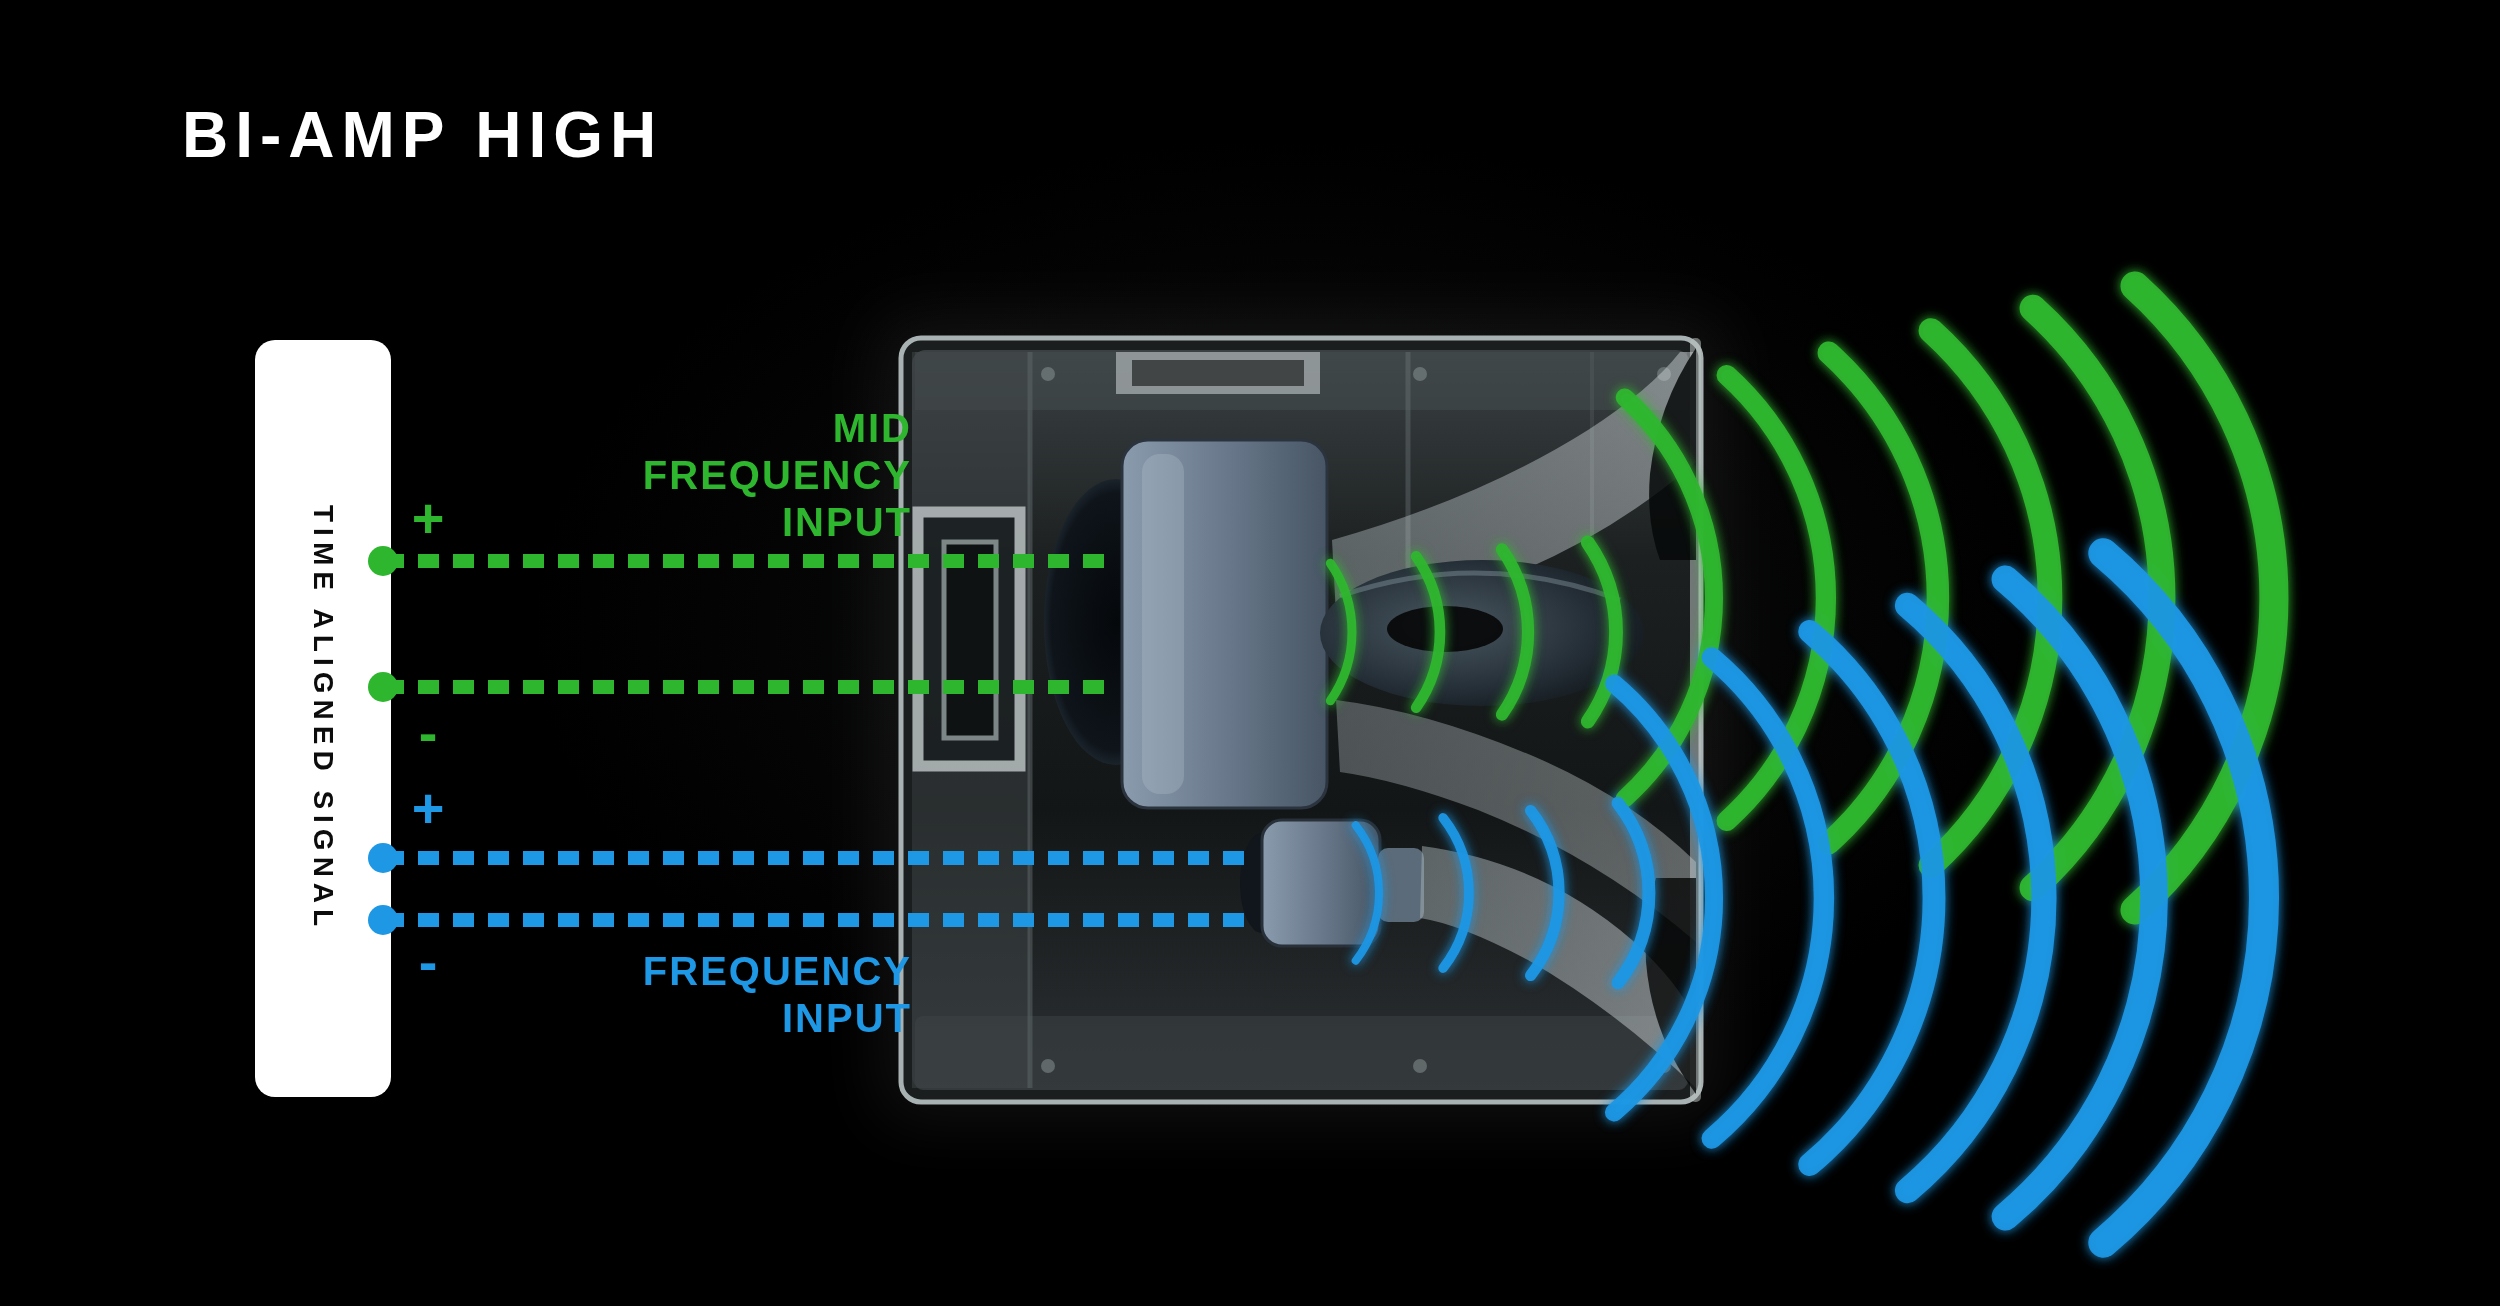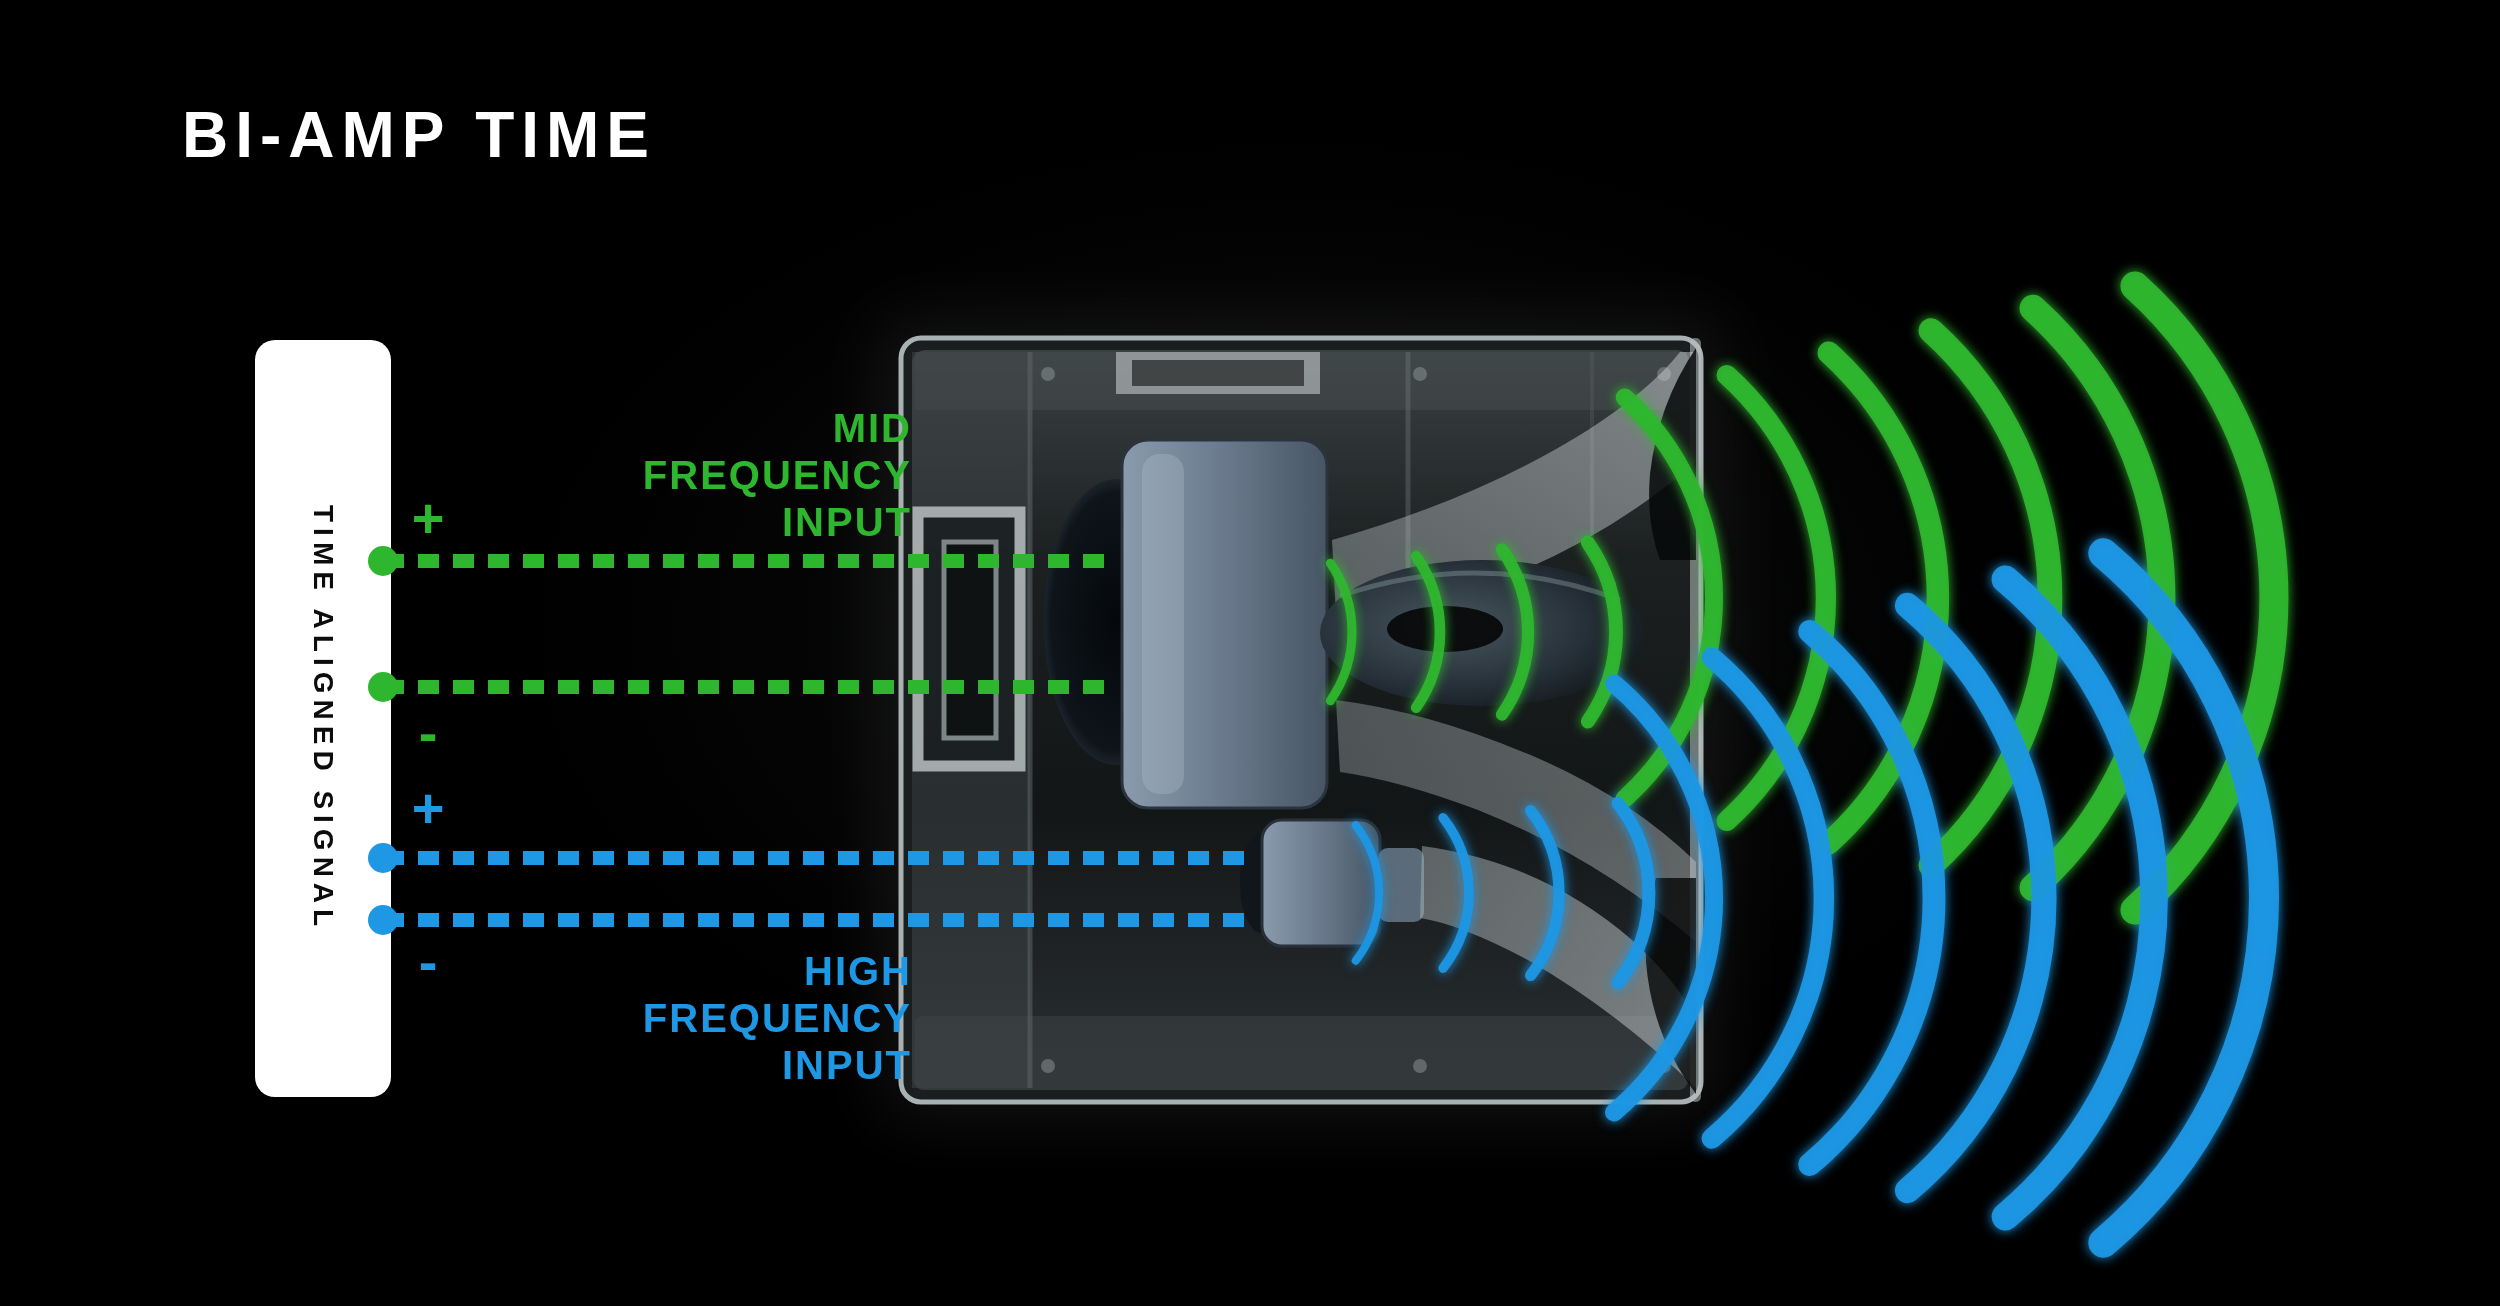--- a/index.html
+++ b/index.html
@@ -200,21 +200,21 @@
           <path d="M 1614.0 683.5 A 280 280 0 0 1 1614.0 1112.5" fill="none" stroke="#1e97e4" stroke-width="18" stroke-linecap="round" opacity="0.95"></path>
           <path d="M 1711.8 657.5 A 314 314 0 0 1 1711.8 1138.5" fill="none" stroke="#1e97e4" stroke-width="20.4" stroke-linecap="round" opacity="0.95"></path>
           <path d="M 1809.7 631.4 A 348 348 0 0 1 1809.7 1164.6" fill="none" stroke="#1e97e4" stroke-width="22.8" stroke-linecap="round" opacity="0.95"></path>
           <path d="M 1907.5 605.4 A 382 382 0 0 1 1907.5 1190.6" fill="none" stroke="#1e97e4" stroke-width="25.2" stroke-linecap="round" opacity="0.95"></path>
           <path d="M 2005.4 579.3 A 416 416 0 0 1 2005.4 1216.7" fill="none" stroke="#1e97e4" stroke-width="27.6" stroke-linecap="round" opacity="0.95"></path>
           <path d="M 2103.3 553.3 A 450 450 0 0 1 2103.3 1242.7" fill="none" stroke="#1e97e4" stroke-width="30" stroke-linecap="round" opacity="0.95"></path>
         </g>
       </g>
   </svg>
 
-  <h1 class="title">BI-AMP TIME</h1>
+  <h1 class="title">BI-AMP HIGH</h1>
 
   <div class="signal-box">
     <div class="signal-box-label">TIME ALIGNED SIGNAL</div>
   </div>
 
   <div class="io-label c-green" style="left:412px; top:405px; width:500px;">
     <div>MID</div>
     <div>FREQUENCY</div>
     <div>INPUT</div>
   </div>
@@ -229,18 +229,17 @@
 
   <span class="sign c-blue" style="left:428px; top:808px;">+</span>
   <span class="dot c-blue" style="left:368px; top:843px;"></span>
   <div class="dash-line c-blue" style="left:383px; top:851px; width:873px;"></div>
 
   <span class="dot c-blue" style="left:368px; top:905px;"></span>
   <div class="dash-line c-blue" style="left:383px; top:913px; width:873px;"></div>
   <span class="sign c-blue" style="left:428px; top:962px;">-</span>
 
   <div class="io-label c-blue" style="left:412px; top:948px; width:500px;">
-    <div>HIGH</div>
     <div>FREQUENCY</div>
     <div>INPUT</div>
   </div>
 
 </div>
 
 </body></html>

